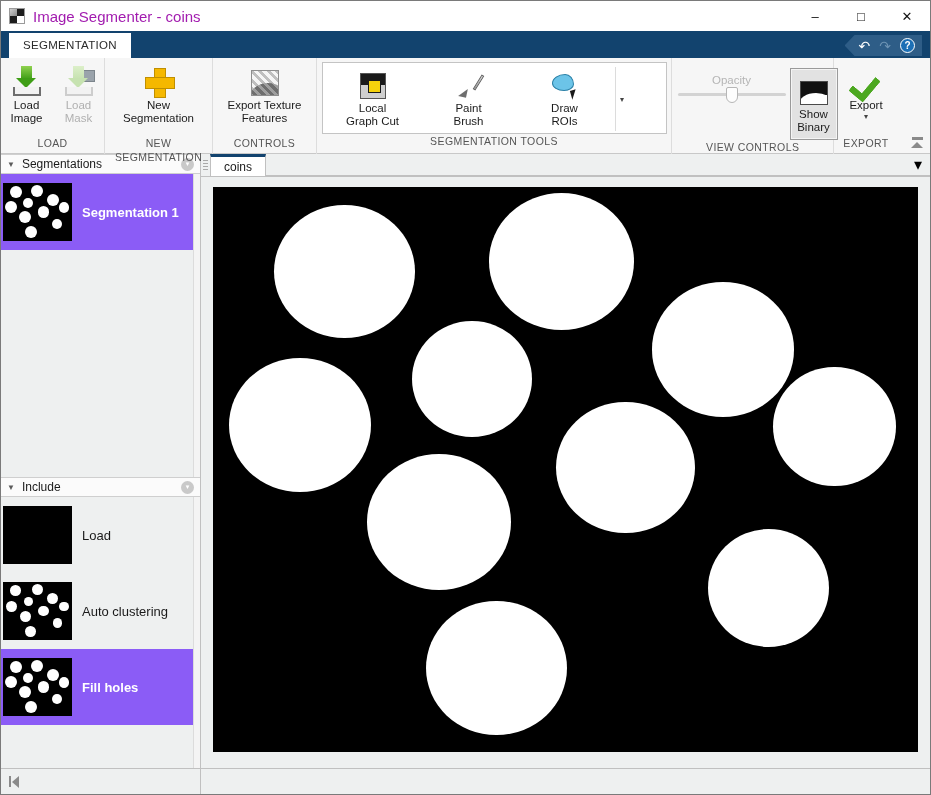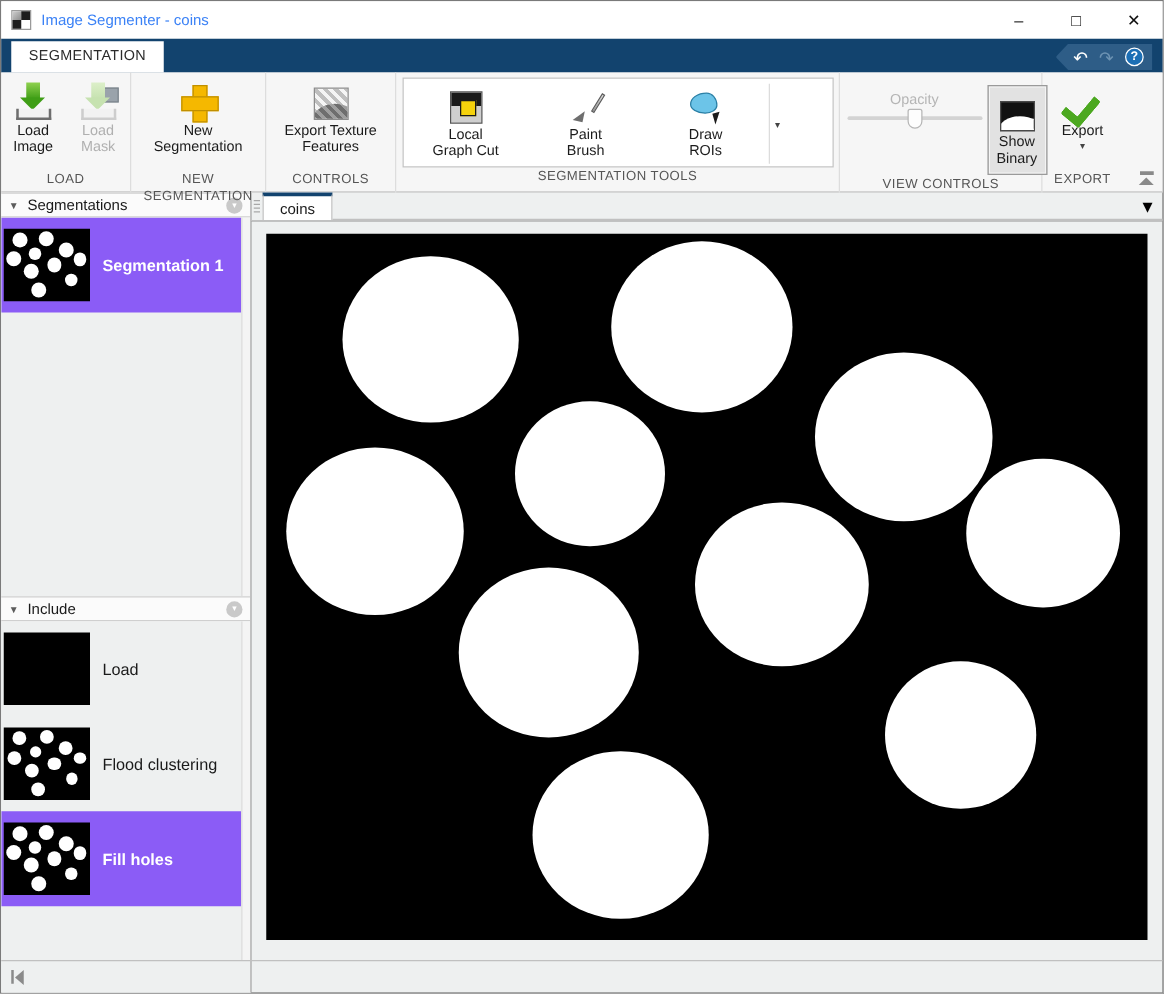--- a/index.html
+++ b/index.html
@@ -30,21 +30,21 @@
   }
   .title-icon::before {
     content:''; position:absolute; left:0; top:0; width:50%; height:50%;
     background: linear-gradient(135deg,#cfcfcf,#8a8a8a);
   }
   .title-icon::after {
     content:''; position:absolute; right:0; top:0; width:50%; height:50%;
     background:#1d1d1d;
     box-shadow: -7px 7px 0 0 #1d1d1d;
   }
-  .title-text { font-size: 12px; color: #3b82f6; }
+  .title-text { font-size: 15px; color: #a21caf; }
   .winbtns { margin-left:auto; display:flex; height:30px; }
   .winbtn {
     width: 46px; height: 30px; display:flex; align-items:center; justify-content:center;
     font-size: 13px; color:#111;
   }
 
   
   .tabstrip {
     height: 27px; background:#12436e; display:flex; align-items:flex-end;
     flex: 0 0 27px; position: relative;
@@ -216,21 +216,21 @@
   .statusbar {
     height:26px; background:#eef0f0; border-top:1px solid #c0c0c0;
     display:flex; align-items:center; padding-left:8px; flex:0 0 26px;
   }
   .skipicon { display:flex; align-items:center; gap:1px; }
   .skipicon .bar { width:2px;height:11px;background:#8a8a8a; }
   .skipicon .tri { width:0;height:0;border-right:7px solid #8a8a8a;
       border-top:6px solid transparent;border-bottom:6px solid transparent;}
 
   
-  .main { flex:1; display:flex; flex-direction:column; min-width:0; background:#000000;}
+  .main { flex:1; display:flex; flex-direction:column; min-width:0; background:#8b5cf6;}
   .doctabs {
     height:23px; background:#eef0f0; display:flex; align-items:stretch;
     border-bottom:1px solid #c0c0c0; flex:0 0 23px; position:relative;
   }
   .grip { width:9px; display:flex;flex-direction:column;justify-content:center;gap:2px; padding:0 2px;}
   .grip span { height:1px; background:#a8a8a8; display:block; }
   .doctab {
     background:#ffffff; border:1px solid #c0c0c0; border-bottom:none;
     border-top:3px solid #12436e;
     font-size:12px; color:#1a1a1a; padding:0 13px; display:flex; align-items:center;
@@ -441,21 +441,21 @@
                 <div class="coin" style="left: 41.366%; top: 3.762%; width: 16.068%; height: 18.876%;"></div>
                 <div class="coin" style="left: 64.422%; top: 19.518%; width: 15.756%; height: 18.564%;"></div>
                 <div class="coin" style="left: 30.07%; top: 25.966%; width: 13.26%; height: 16.068%;"></div>
                 <div class="coin" style="left: 4.422%; top: 32.818%; width: 15.756%; height: 18.564%;"></div>
                 <div class="coin" style="left: 81.414%; top: 34.132%; width: 13.572%; height: 16.536%;"></div>
                 <div class="coin" style="left: 50.856%; top: 40.552%; width: 15.288%; height: 18.096%;"></div>
                 <div class="coin" style="left: 24.144%; top: 49.94%; width: 15.912%; height: 18.72%;"></div>
                 <div class="coin" style="left: 72.092%; top: 62.81%; width: 13.416%; height: 16.38%;"></div>
                 <div class="coin" style="left: 32.4%; top: 75.818%; width: 15.6%; height: 18.564%;"></div>
               </div>
-            <div class="rowlabel">Flood clustering</div>
+            <div class="rowlabel">Auto clustering</div>
           </div>
           <div class="list-row sel">
             <div class="thumb" id="thumb-fill">
                 <div class="coin" style="left: 10%; top: 4.752%; width: 17.2%; height: 20.296%;"></div>
                 <div class="coin" style="left: 40.542%; top: 2.794%; width: 17.716%; height: 20.812%;"></div>
                 <div class="coin" style="left: 63.614%; top: 18.566%; width: 17.372%; height: 20.468%;"></div>
                 <div class="coin" style="left: 29.39%; top: 25.142%; width: 14.62%; height: 17.716%;"></div>
                 <div class="coin" style="left: 3.614%; top: 31.866%; width: 17.372%; height: 20.468%;"></div>
                 <div class="coin" style="left: 80.718%; top: 33.284%; width: 14.964%; height: 18.232%;"></div>
                 <div class="coin" style="left: 50.072%; top: 39.624%; width: 16.856%; height: 19.952%;"></div>

